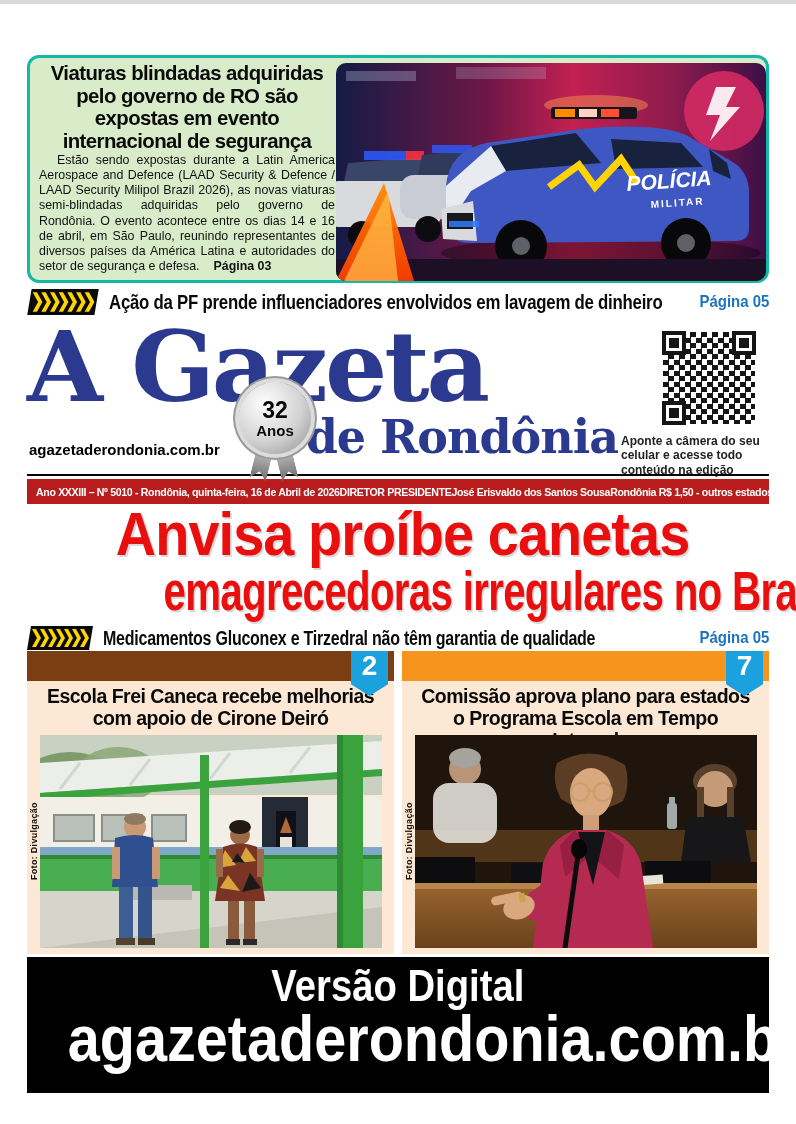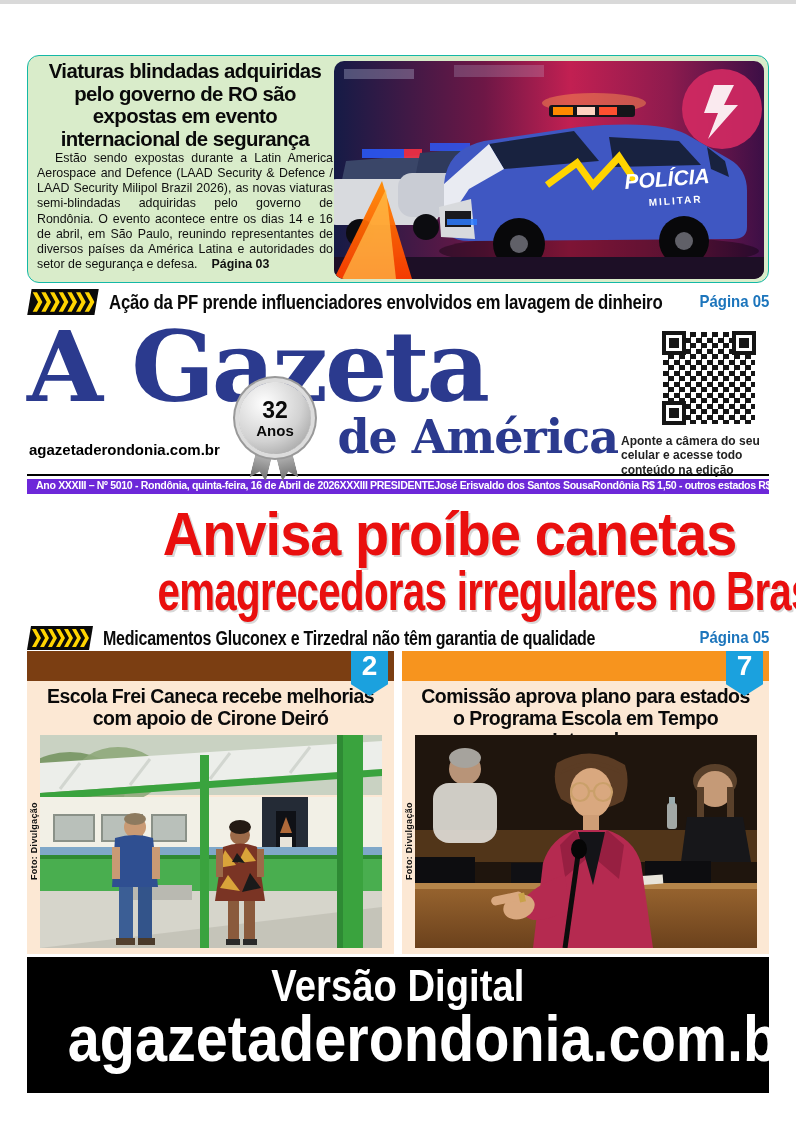--- a/index.html
+++ b/index.html
@@ -2,21 +2,21 @@
 <html><head>
 <meta charset="utf-8">
 <style>
   html,body { margin:0; padding:0; background:#ffffff; }
   body { font-family:"Liberation Sans", sans-serif; }
   .page { position:relative; width:796px; height:1124px; background:#fff; overflow:hidden; }
   .topstrip { position:absolute; top:0; left:0; width:100%; height:4px; background:#d9d9d9; }
 
   
   .green-wrap { position:absolute; left:27px; top:55px; width:742px; height:228px;
-    background:#d9ecca; border:1px solid #14b8a6; border-radius:12px; box-sizing:border-box; }
+    background:#d9ecca; border:3px solid #14b8a6; border-radius:12px; box-sizing:border-box; }
   .green-text { position:absolute; left:7px; top:4px; width:300px; height:218px; }
   .gb-headline { font-size:21px; font-weight:800; line-height:1.08; text-align:center;
     letter-spacing:-0.6px; color:#0a0a0a; transform:scaleX(.97); transform-origin:center top; }
   .gb-body { margin:0 2px 0 2px; font-size:12.4px; line-height:1.23; text-align:justify;
     color:#101010; font-weight:500; }
   .gb-body .lead-indent { display:inline-block; width:18px; }
   .gb-pref { font-weight:800; white-space:nowrap; margin-left:14px; }
   .photo-police { position:absolute; left:306px; top:5px; width:430px; height:218px;
     border-radius:10px; overflow:hidden; }
   .photo-police svg { display:block; }
@@ -60,27 +60,27 @@
   .finder { position:absolute; width:24px; height:24px; border:4px solid #151515; background:#fff;
     box-sizing:border-box; }
   .finder::after { content:""; position:absolute; inset:3px; background:#151515; }
   .f-tl { top:3px; left:3px; } .f-tr { top:3px; right:3px; } .f-bl { bottom:3px; left:3px; }
   .qr-caption { position:absolute; right:0; top:112px; width:148px; font-size:12px;
     font-weight:600; color:#222; line-height:1.2; }
 
   .mh-rule { position:absolute; left:27px; top:474px; width:742px; height:2px; background:#000; }
 
   
-  .infobar { position:absolute; left:27px; top:479px; width:742px; height:15px; background:#6d28d9;
-    color:#fff; display:flex; align-items:flex-start; justify-content:space-between;
+  .infobar { position:absolute; left:27px; top:479px; width:742px; height:25px; background:#b91c1c;
+    color:#fff; display:flex; align-items:center; justify-content:space-between;
     padding:0 9px; box-sizing:border-box; font-size:10.6px; font-weight:700;
     letter-spacing:-0.35px; white-space:nowrap; }
 
   
-  .mainhead { position:absolute; left:26px; top:503px; width:742px; text-align:right;
+  .mainhead { position:absolute; left:32px; top:503px; width:742px; text-align:center;
     color:#e90f0e; font-weight:800; }
   .mh1, .mh2 { line-height:1.0; }
   .mh1 .cx { display:inline-block; white-space:nowrap; transform:scaleX(.9);
     transform-origin:center; font-size:62px; letter-spacing:-1px;
     text-shadow:2px 2px 0 rgba(40,40,40,.18); }
   .mh2 .cx { display:inline-block; white-space:nowrap; transform:scaleX(.72);
     transform-origin:center; font-size:56px; letter-spacing:-1px;
     text-shadow:2px 2px 0 rgba(40,40,40,.18); }
   .mh2 { margin-top:-2px; }
 
@@ -197,41 +197,41 @@
           <polygon points="53,3 57,3 62,12 57,21 53,21 58,12"></polygon>
         </g>
       </svg>
     </span>
     <span class="tt-wrap"><span class="tt-inner">Ação da PF prende influenciadores envolvidos em lavagem de dinheiro</span></span>
     <span class="pref">Página 05</span>
   </div>
 
   <div class="masthead">
     <div class="mh-title">A Gazeta</div>
-    <div class="mh-sub">de América</div>
+    <div class="mh-sub">de Rondônia</div>
     <div class="mh-site">agazetaderondonia.com.br</div>
     <div class="ribbon rb1"></div>
     <div class="ribbon rb2"></div>
     <div class="medal">
       <span class="y">32</span>
       <span class="a">Anos</span>
     </div>
     <div class="qr">
       <div class="qr-dots"></div>
       <div class="finder f-tl"></div>
       <div class="finder f-tr"></div>
       <div class="finder f-bl"></div>
     </div>
     <div class="qr-caption">Aponte a câmera do seu celular e acesse todo conteúdo na edição online</div>
   </div>
   <div class="mh-rule"></div>
 
   <div class="infobar">
     <span>Ano XXXIII – Nº 5010 - Rondônia, quinta-feira, 16 de Abril de 2026</span>
-    <span>XXXIII PRESIDENTE</span>
+    <span>DIRETOR PRESIDENTE</span>
     <span>José Erisvaldo dos Santos Sousa</span>
     <span>Rondônia R$ 1,50 -  outros estados R$ 3,00</span>
   </div>
 
   <div class="mainhead">
     <div class="mh1"><span class="cx">Anvisa proíbe canetas</span></div>
     <div class="mh2"><span class="cx">emagrecedoras irregulares no Brasil</span></div>
   </div>
 
   <div class="ticker t2">

